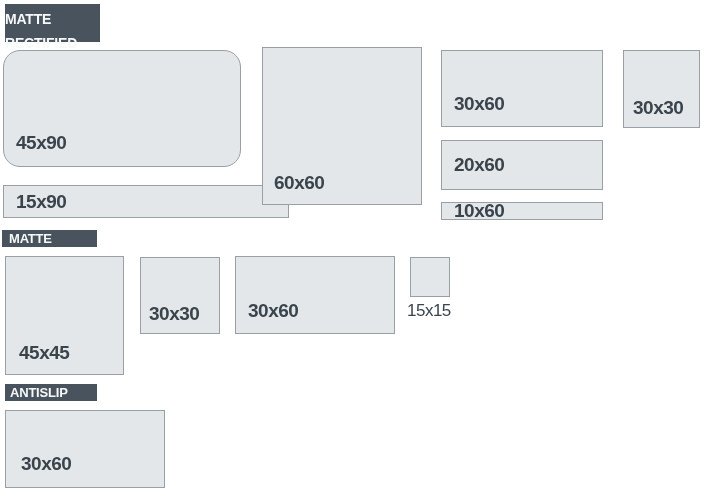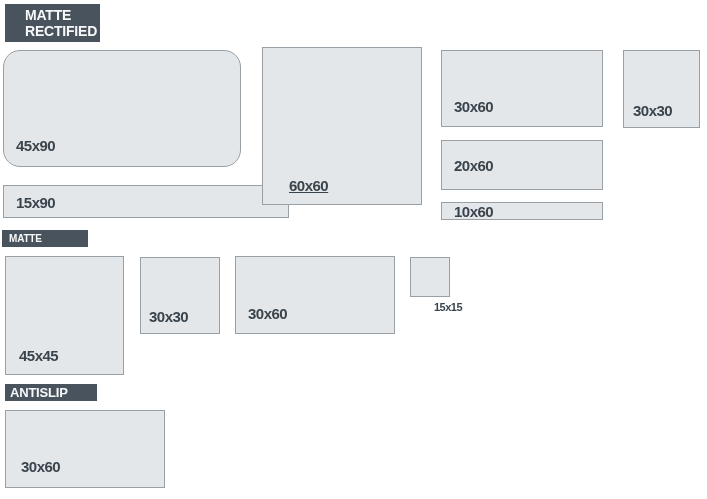--- a/index.html
+++ b/index.html
@@ -18,46 +18,46 @@
     font-family:"Liberation Sans", sans-serif;
   }
   .hdr{
     position:absolute;
     background:var(--header-bg);
     color:var(--header-text);
     font-weight:700;
     letter-spacing:-0.2px;
     box-sizing:border-box;
   }
-  .hdr-mr{left:5px;top:4px;width:95px;height:38px;font-size:14px;line-height:16px;padding:3px 0 0 20px;}
-  .hdr-m {left:2px;top:230px;width:86px;height:17px;font-size:10px;line-height:16px;padding:1px 0 0 7px;}
+  .hdr-mr{left:5px;top:4px;width:95px;height:38px;font-size:14px;line-height:24px;padding:3px 0 0 0;}
+  .hdr-m {left:2px;top:230px;width:95px;height:17px;font-size:13px;line-height:16px;padding:1px 0 0 7px;}
   .hdr-a {left:5px;top:384px;width:92px;height:17px;font-size:13px;line-height:16px;padding:1px 0 0 5px;}
   .tile{
     position:absolute;
     background:var(--tile-fill);
     border:1px solid var(--tile-border);
     box-sizing:border-box;
   }
   .tile .lbl{
     position:absolute;left:12px;bottom:8px;
-    font-weight:700;font-size:15px;letter-spacing:-0.5px;
+    font-weight:700;font-size:19px;letter-spacing:-0.5px;
     color:var(--tile-label);white-space:nowrap;
   }
   .tile.vcenter .lbl{top:50%;bottom:auto;transform:translateY(-50%);}
   .free-lbl{
     position:absolute;
-    font-weight:700;font-size:11px;letter-spacing:-0.5px;
-    color:var(--tile-label);white-space:nowrap;margin-left:27px;
+    font-weight:400;font-size:17px;letter-spacing:-0.5px;
+    color:var(--tile-label);white-space:nowrap;
   }
   
   #t-mr-45x90{left:3px;top:50px;width:238px;height:117px;border-radius:17px;}
   #t-mr-45x90 .lbl{bottom:12px;}
   #t-mr-15x90{left:3px;top:185px;width:286px;height:33px;}
   #t-mr-60x60{left:262px;top:47px;width:160px;height:158px;}
-  #t-mr-60x60 .lbl{left:26px;bottom:10px;text-decoration:underline;}
+  #t-mr-60x60 .lbl{left:11px;bottom:10px;}
   #t-mr-30x60{left:441px;top:50px;width:162px;height:77px;}
   #t-mr-30x60 .lbl{bottom:11px;}
   #t-mr-20x60{left:441px;top:140px;width:162px;height:50px;padding-left:46px;}
   #t-mr-10x60{left:441px;top:202px;width:162px;height:18px;}
   #t-mr-30x30{left:623px;top:50px;width:77px;height:78px;}
   #t-mr-30x30 .lbl{left:9px;bottom:8px;}
   
   #t-m-45x45{left:5px;top:256px;width:119px;height:119px;}
   #t-m-45x45 .lbl{left:13px;bottom:10px;}
   #t-m-30x30{left:140px;top:257px;width:80px;height:77px;}

